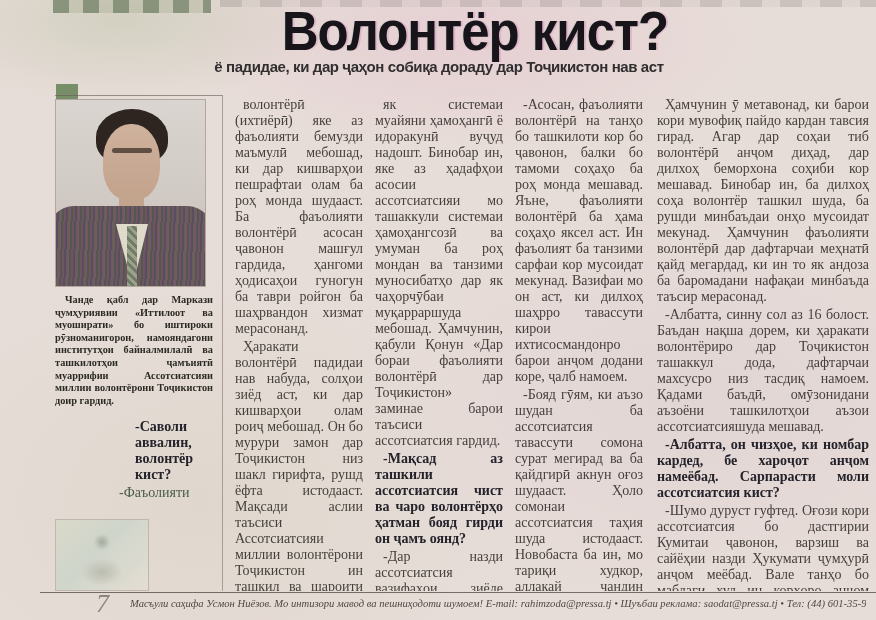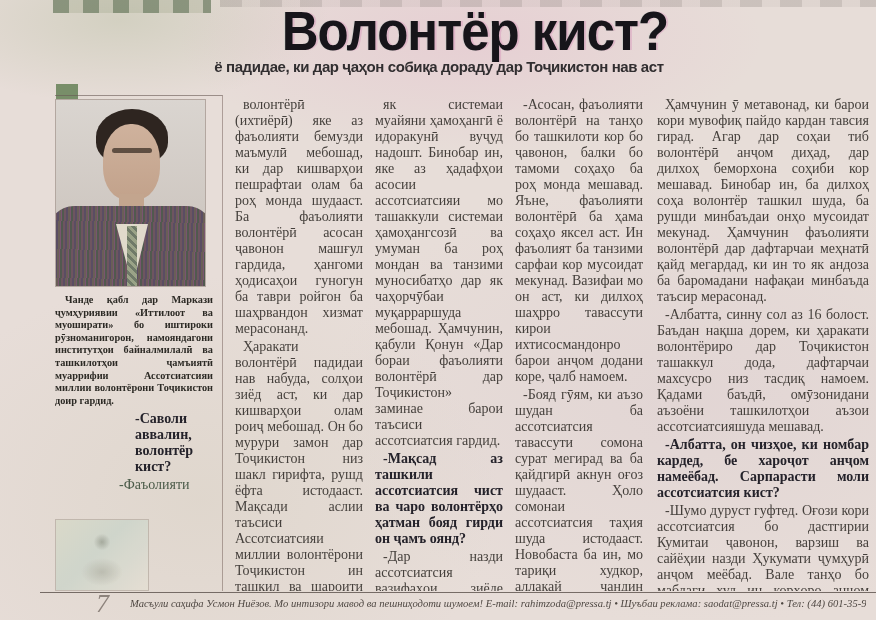--- a/index.html
+++ b/index.html
@@ -45,21 +45,21 @@
   }
   .col{overflow:hidden;text-align:justify;}
   .col-1{width:158px;flex:none;border-top:1px solid rgba(105,90,85,.6);
     border-right:1px solid rgba(125,105,98,.55);padding:3px 9px 0 0;position:relative;}
   .col-n{width:128px;flex:none;margin-left:12px;padding-top:2px;}
   .col-wide{width:212px;flex:none;margin-left:14px;padding-top:2px;}
 
   .para{font-size:14px;line-height:16px;color:#45403c;margin:0 0 2px 0;
     overflow-wrap:break-word;}
   .para.p-normal{text-indent:8px;}
-  .p-lead-bold{font-weight:bold;font-size:10.3px;line-height:12.6px;color:#2c2a25;text-indent:10px;margin-bottom:4px;}
+  .p-lead-bold{font-weight:bold;font-size:10.3px;line-height:12.6px;color:#2c2a25;text-indent:10px;margin-bottom:12px;}
   .p-qa-bold{font-weight:bold;color:#24222a;text-indent:8px;}
   .p-qa-bold-indent{font-weight:bold;color:#24222a;margin-left:80px;text-align:left;}
   .p-normal-indent{margin-left:64px;text-align:left;color:#4a5a48;}
 
   
   .portrait{position:relative;width:149px;height:186px;margin-bottom:7px;
     background:linear-gradient(180deg,#dad5d0 0%,#cfc8c2 60%,#c6beb8 100%);
     border:1px solid #b3a7a0;overflow:hidden;}
   .portrait .hair{position:absolute;top:9px;left:40px;width:72px;height:56px;background:#2e2520;border-radius:52% 52% 42% 42%;}
   .portrait .face{position:absolute;top:24px;left:47px;width:57px;height:76px;

